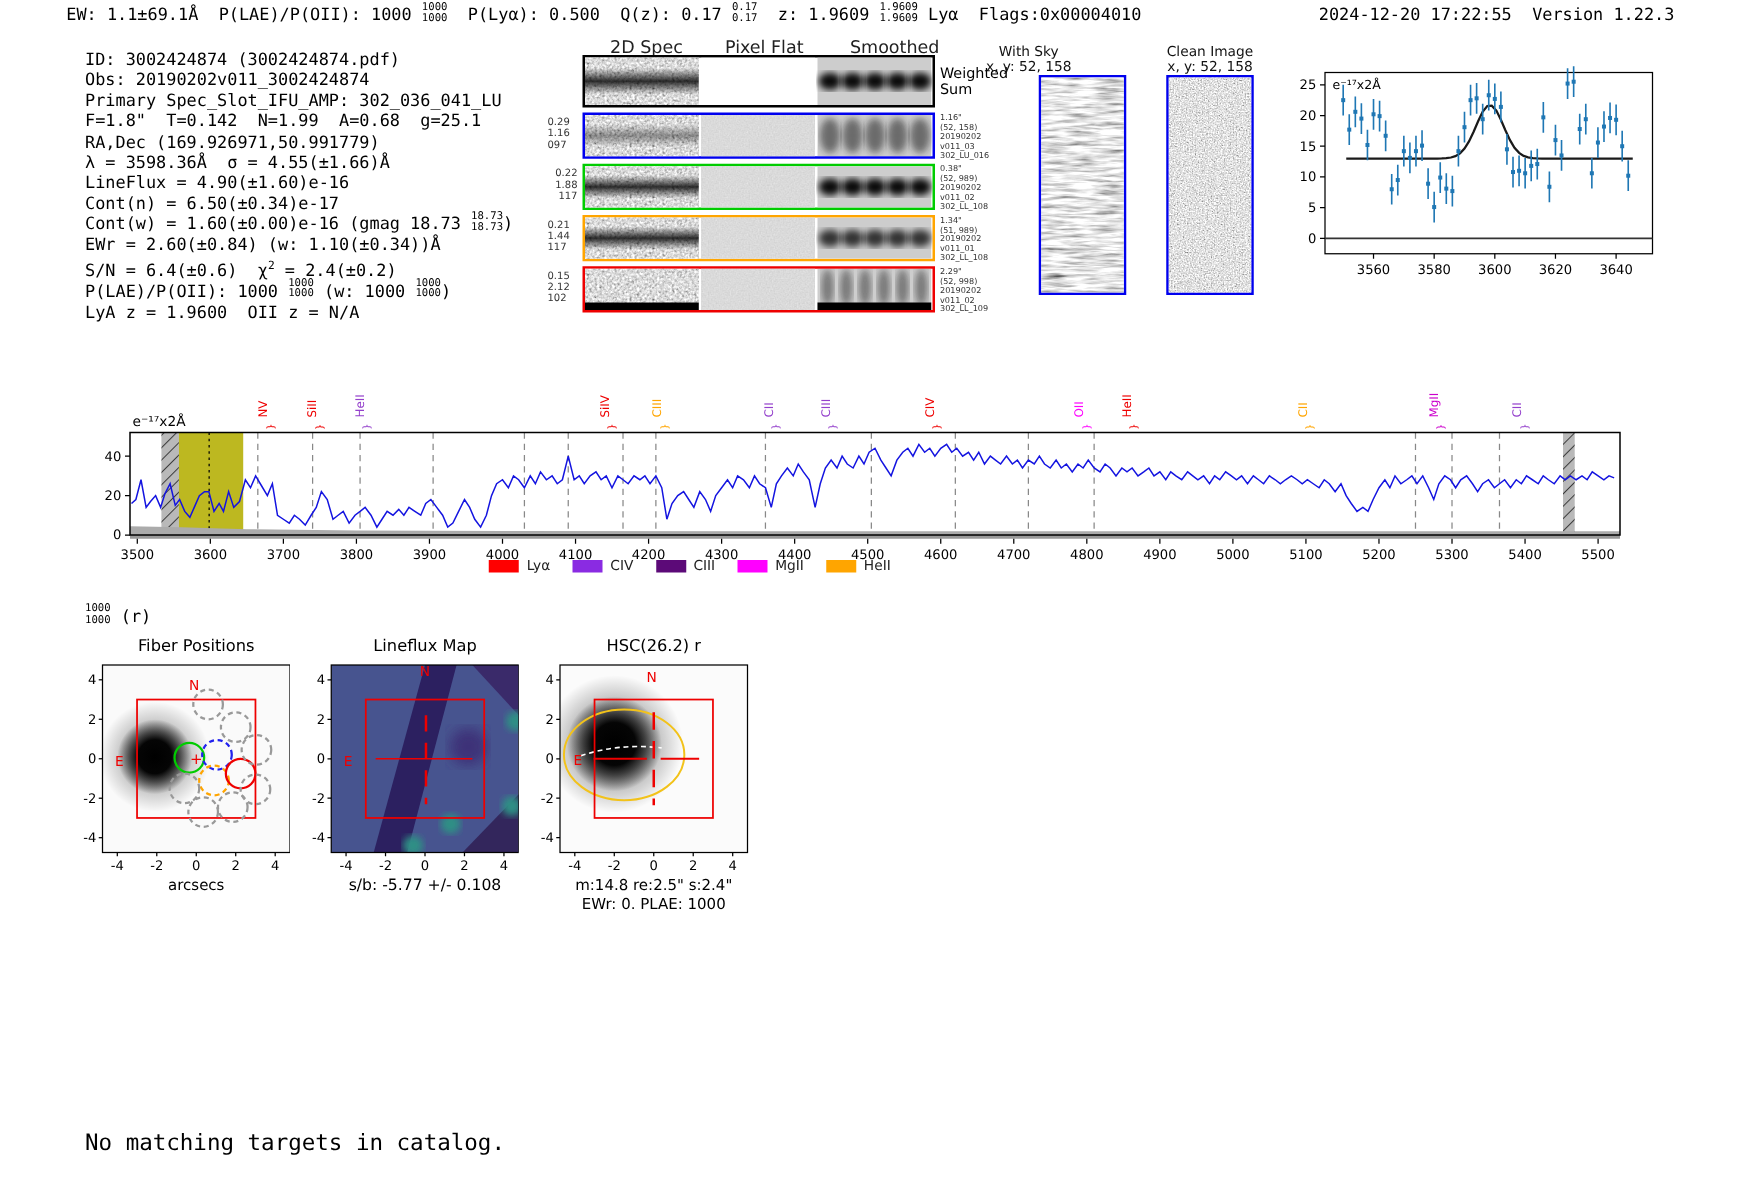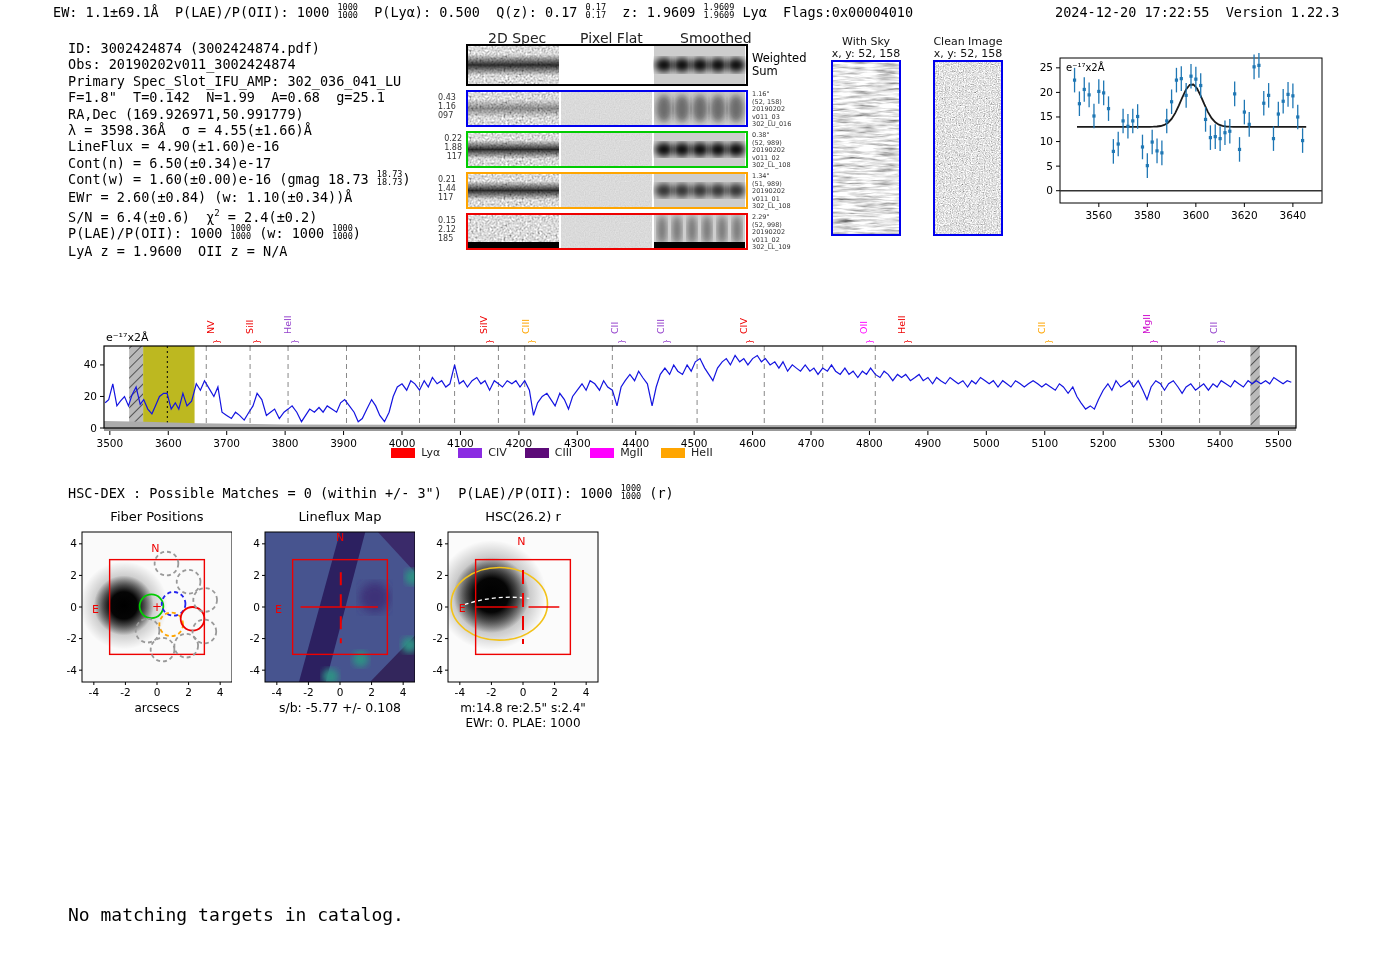--- a/index.html
+++ b/index.html
@@ -115,21 +115,21 @@
             <rect x="186" y="0" width="91" height="33" fill="#cdcdcd"></rect>
             <ellipse cx="196" cy="16.5" rx="8" ry="13.86" fill="#1a1a1a" opacity="0.55" filter="url(#blur3)"></ellipse>
             <ellipse cx="214" cy="16.5" rx="8" ry="13.86" fill="#1a1a1a" opacity="0.55" filter="url(#blur3)"></ellipse>
             <ellipse cx="232" cy="16.5" rx="8" ry="13.86" fill="#1a1a1a" opacity="0.55" filter="url(#blur3)"></ellipse>
             <ellipse cx="250" cy="16.5" rx="8" ry="13.86" fill="#1a1a1a" opacity="0.55" filter="url(#blur3)"></ellipse>
             <ellipse cx="268" cy="16.5" rx="8" ry="13.86" fill="#1a1a1a" opacity="0.55" filter="url(#blur3)"></ellipse>
           </g>
         </svg>
       </div>
       <div class="cutleft" style="top: 65px;">
-        <div>0.43</div>
+        <div>0.29</div>
         <div>1.16</div>
         <div>097</div>
       </div>
       <div class="cutright small" style="top: 63px;">
         <div>1.16"</div>
         <div>(52, 158)</div>
         <div>20190202</div>
         <div>v011_03</div>
         <div>302_LU_016</div>
       </div>
@@ -212,33 +212,33 @@
             <ellipse cx="239" cy="14.85" rx="5" ry="14.85" fill="#222" opacity="0.5" filter="url(#blur3)"></ellipse>
             <ellipse cx="254" cy="14.85" rx="5" ry="14.85" fill="#222" opacity="0.5" filter="url(#blur3)"></ellipse>
             <ellipse cx="269" cy="14.85" rx="5" ry="14.85" fill="#222" opacity="0.5" filter="url(#blur3)"></ellipse>
             <rect x="186" y="27" width="91" height="6" fill="#000"></rect>
           </g>
         </svg>
       </div>
       <div class="cutleft" style="top: 188px;">
         <div>0.15</div>
         <div>2.12</div>
-        <div>185</div>
+        <div>102</div>
       </div>
       <div class="cutright small" style="top: 186px;">
         <div>2.29"</div>
         <div>(52, 998)</div>
         <div>20190202</div>
         <div>v011_02</div>
         <div>302_LL_109</div>
       </div>
     </div>
 </div>
 
-<div class="abs skytitle" style="left:806px;top:36px;width:120px;"><span>With Sky</span><br><span>x, y: 52, 158</span></div>
+<div class="abs skytitle" style="left:763px;top:36px;width:120px;"><span>With Sky</span><br><span>x, y: 52, 158</span></div>
 <div class="abs skybox" style="left:831px;top:60px;width:66px;height:172px;">
   <svg width="66" height="172">
       <rect width="66" height="172" filter="url(#nzBand)"></rect>
     </svg>
 </div>
 <div class="abs skytitle" style="left:908px;top:36px;width:120px;"><span>Clean Image</span><br><span>x, y: 52, 158</span></div>
 <div class="abs skybox" style="left:933px;top:60px;width:66px;height:172px;">
   <svg width="66" height="172">
       <rect width="66" height="172" filter="url(#nzFine)"></rect>
     </svg>
@@ -489,21 +489,21 @@
     <span class="item">
       <span class="sw" style="background: rgb(255, 0, 255);"></span>
       <span>MgII</span>
     </span>
     <span class="item">
       <span class="sw" style="background: rgb(255, 165, 0);"></span>
       <span>HeII</span>
     </span>
   </div>
 
-<div class="abs hdr mono" style="left:68px;top:485px;" id="hscdex-line"><span>HSC-DEX : Possible Matches = 0 (within +/- 3")  P(LAE)/P(OII): 1000 </span><span class="frac"><div>1000</div><div>1000</div></span><span> (r)</span></div>
+<div class="abs hdr mono" style="left:68px;top:485px;" id="hscdex-line"><span class="frac"><div>1000</div><div>1000</div></span><span> (r)</span></div>
 
 <svg class="abs" style="left:52px;top:508px;" width="180" height="220" id="fiber-panel">
     <text x="105" y="13" font-family="&quot;DejaVu Sans&quot;,&quot;Liberation Sans&quot;,sans-serif" font-size="13" fill="#000" text-anchor="middle">Fiber Positions</text>
     <rect x="30" y="24" width="150" height="150" fill="#fafafa" stroke="#000" stroke-width="1"></rect>
     <line x1="41.8421052631579" y1="174" x2="41.8421052631579" y2="177" stroke="#000"></line>
     <text x="41.8421052631579" y="188" font-family="&quot;DejaVu Sans&quot;,&quot;Liberation Sans&quot;,sans-serif" font-size="10.5" fill="#000" text-anchor="middle">-4</text>
     <line x1="27" y1="162.1578947368421" x2="30" y2="162.1578947368421" stroke="#000"></line>
     <text x="25" y="165.6578947368421" font-family="&quot;DejaVu Sans&quot;,&quot;Liberation Sans&quot;,sans-serif" font-size="10.5" fill="#000" text-anchor="end">-4</text>
     <line x1="73.42105263157895" y1="174" x2="73.42105263157895" y2="177" stroke="#000"></line>
     <text x="73.42105263157895" y="188" font-family="&quot;DejaVu Sans&quot;,&quot;Liberation Sans&quot;,sans-serif" font-size="10.5" fill="#000" text-anchor="middle">-2</text>

